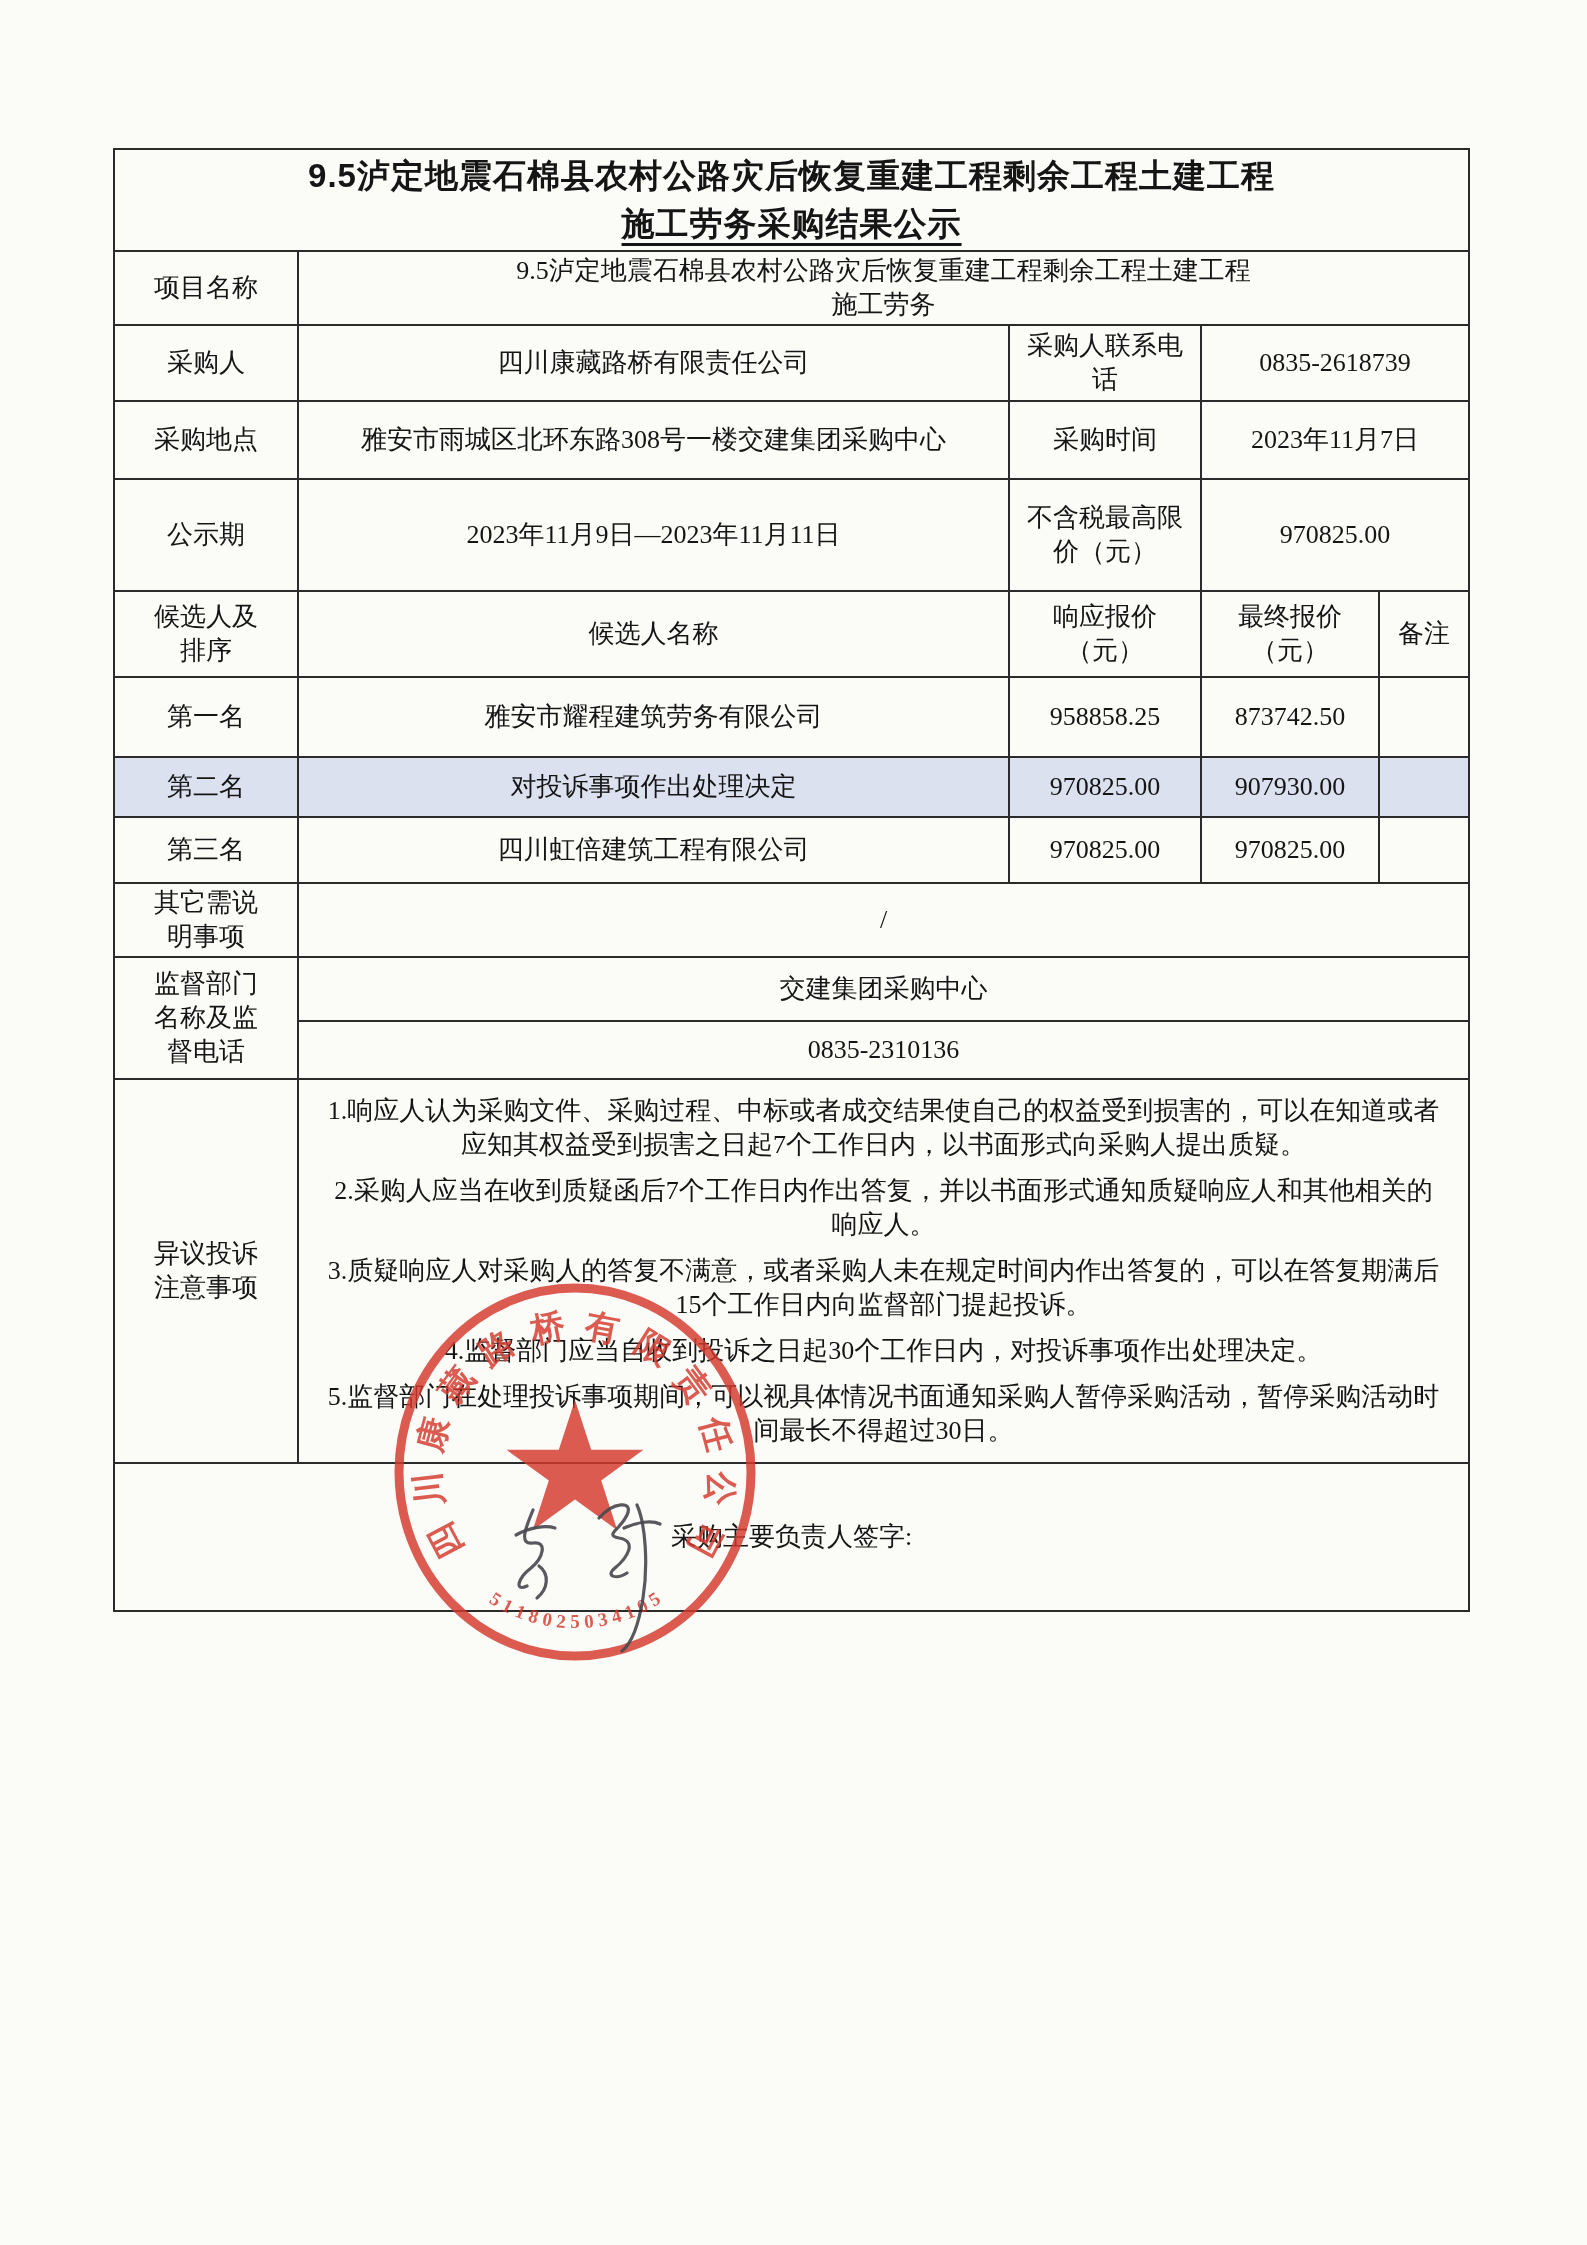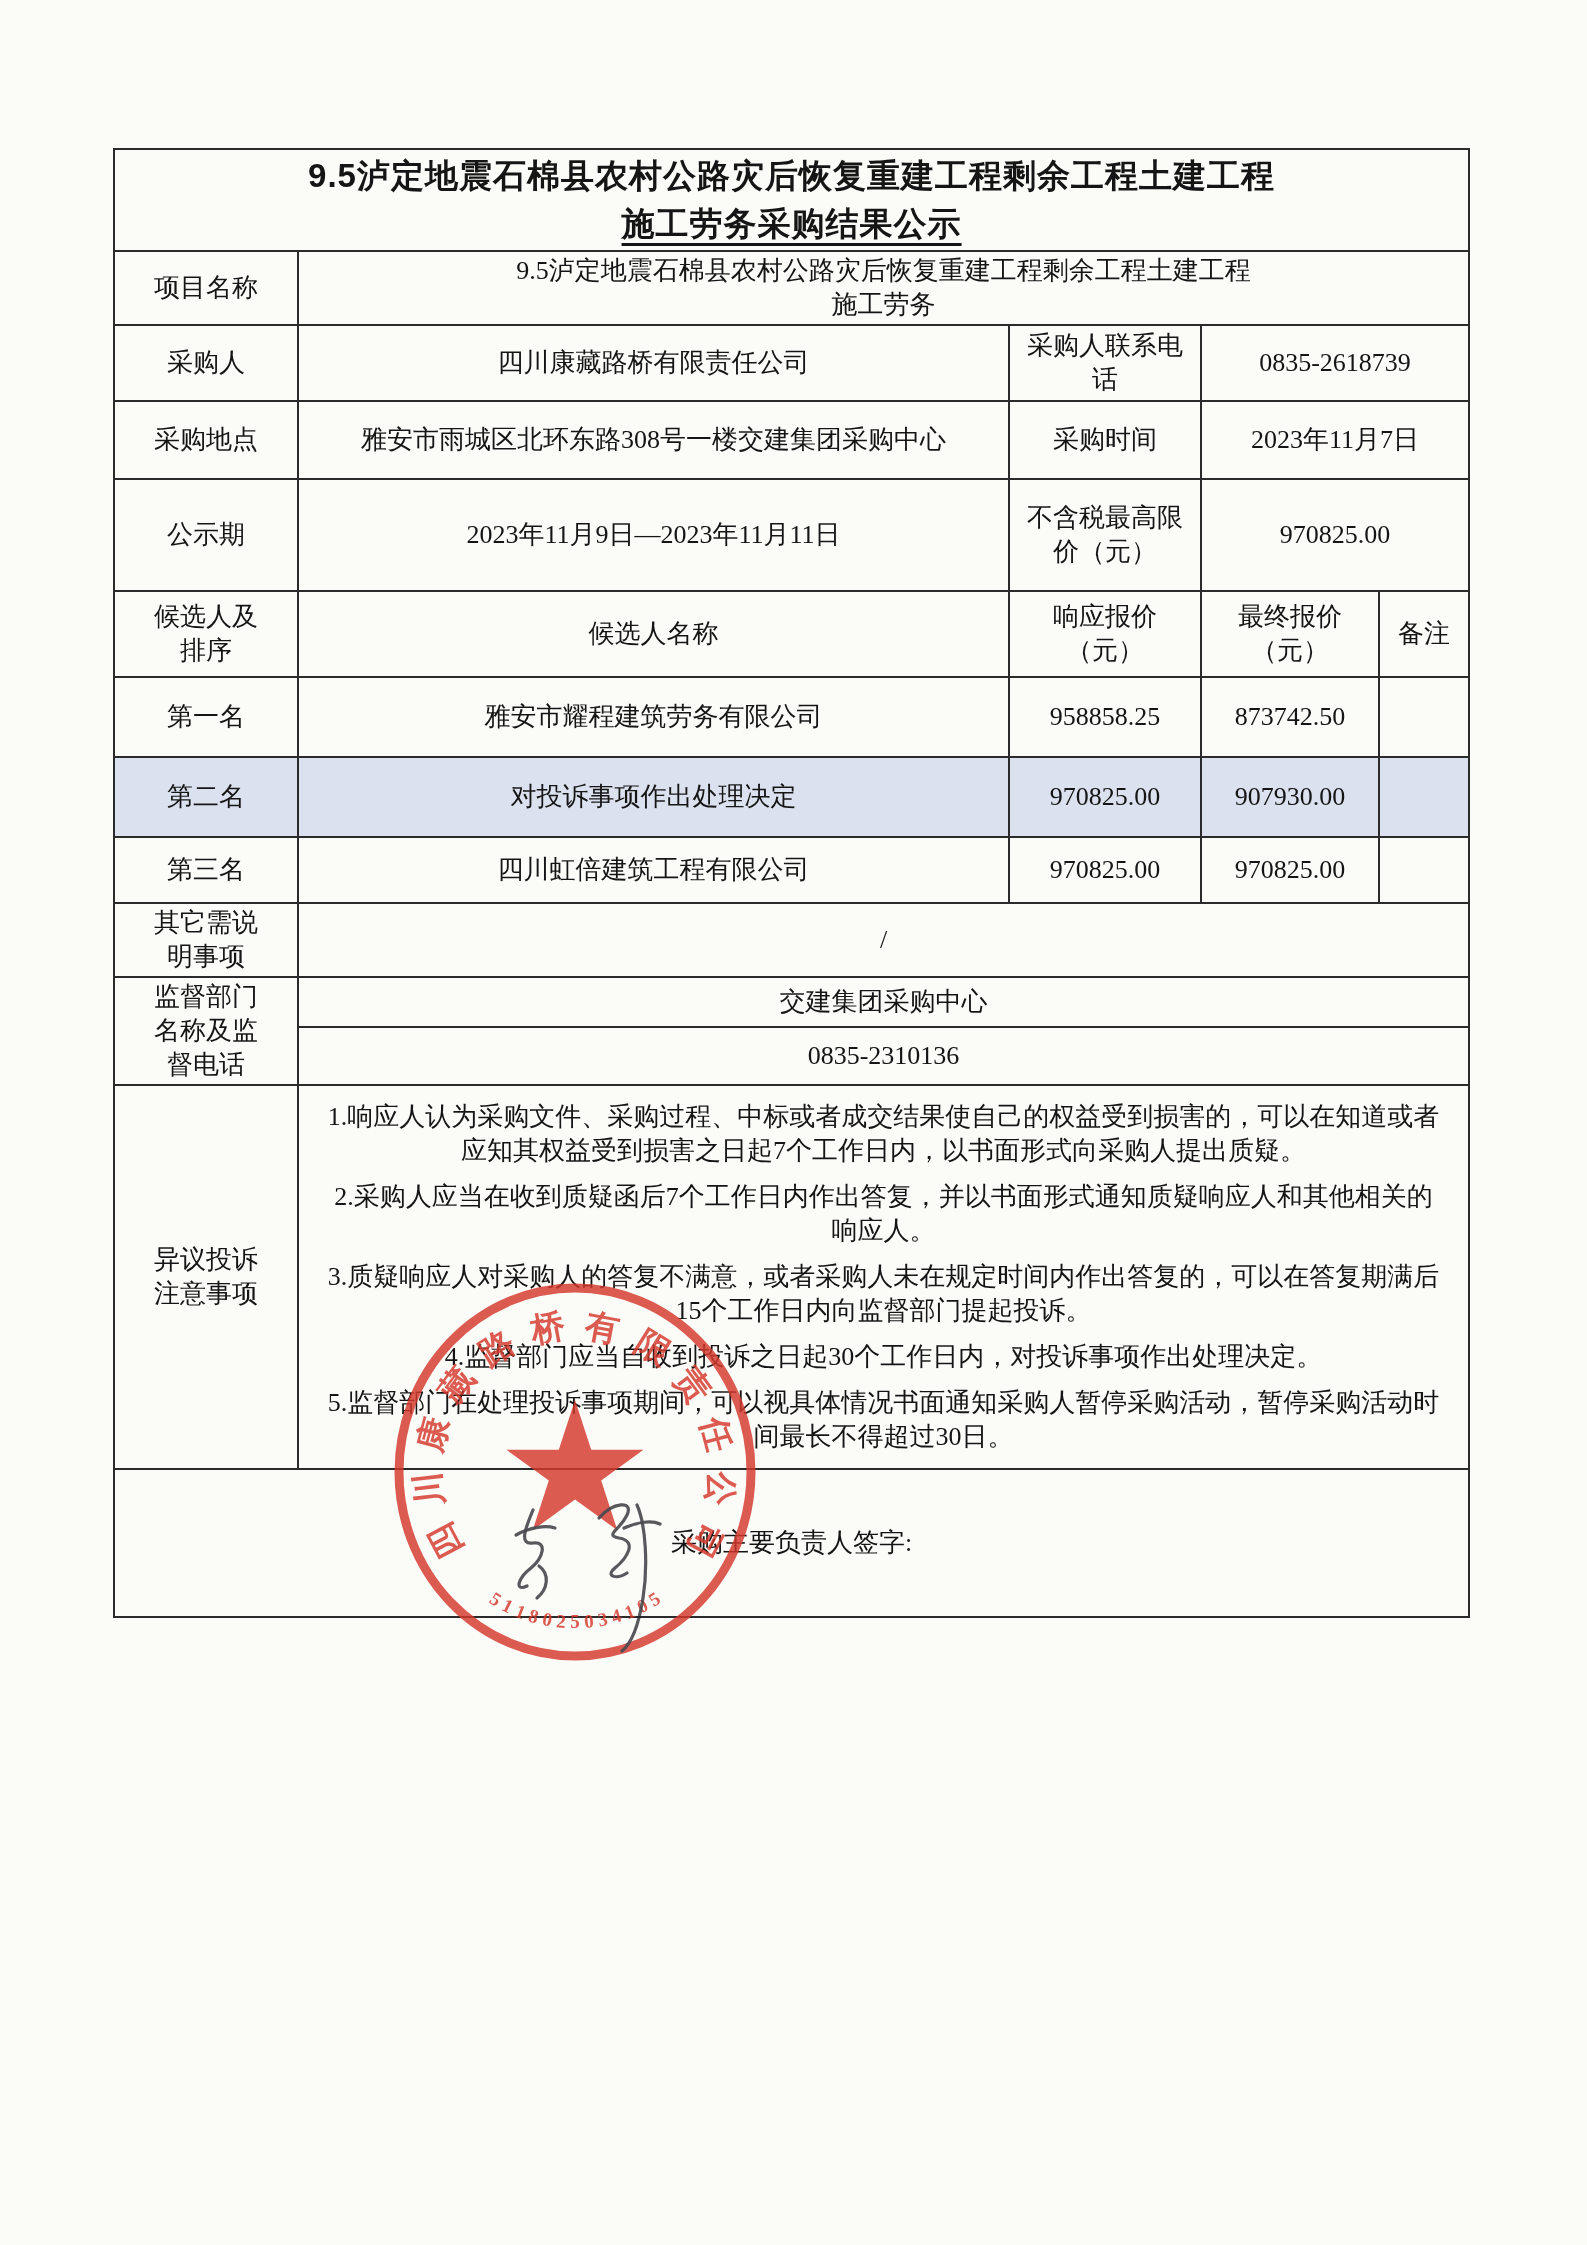--- a/index.html
+++ b/index.html
@@ -131,21 +131,21 @@
   </tr>
 
   <tr style="height:80px">
     <td>第一名</td>
     <td>雅安市耀程建筑劳务有限公司</td>
     <td>958858.25</td>
     <td>873742.50</td>
     <td></td>
   </tr>
 
-  <tr class="highlight" style="height:80px">
+  <tr class="highlight" style="height:60px">
     <td>第二名</td>
     <td>对投诉事项作出处理决定</td>
     <td>970825.00</td>
     <td>907930.00</td>
     <td></td>
   </tr>
 
   <tr style="height:66px">
     <td>第三名</td>
     <td>四川虹倍建筑工程有限公司</td>
@@ -153,21 +153,21 @@
     <td>970825.00</td>
     <td></td>
   </tr>
 
   <tr style="height:74px">
     <td class="prewrap">其它需说
 明事项</td>
     <td colspan="4">/</td>
   </tr>
 
-  <tr style="height:50px">
+  <tr style="height:64px">
     <td class="prewrap" rowspan="2">监督部门
 名称及监
 督电话</td>
     <td colspan="4">交建集团采购中心</td>
   </tr>
   <tr style="height:58px">
     <td colspan="4">0835-2310136</td>
   </tr>
 
   <tr style="height:378px">

